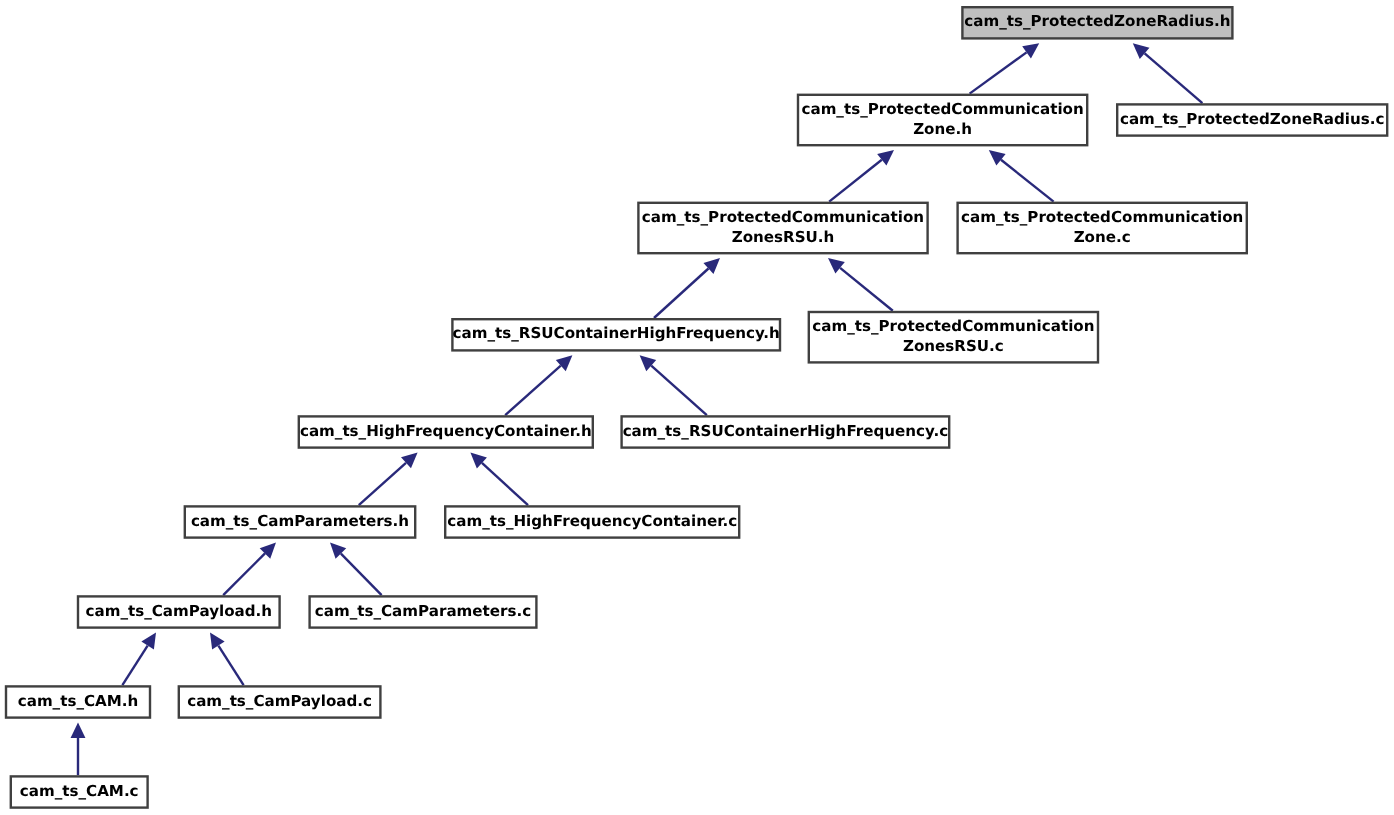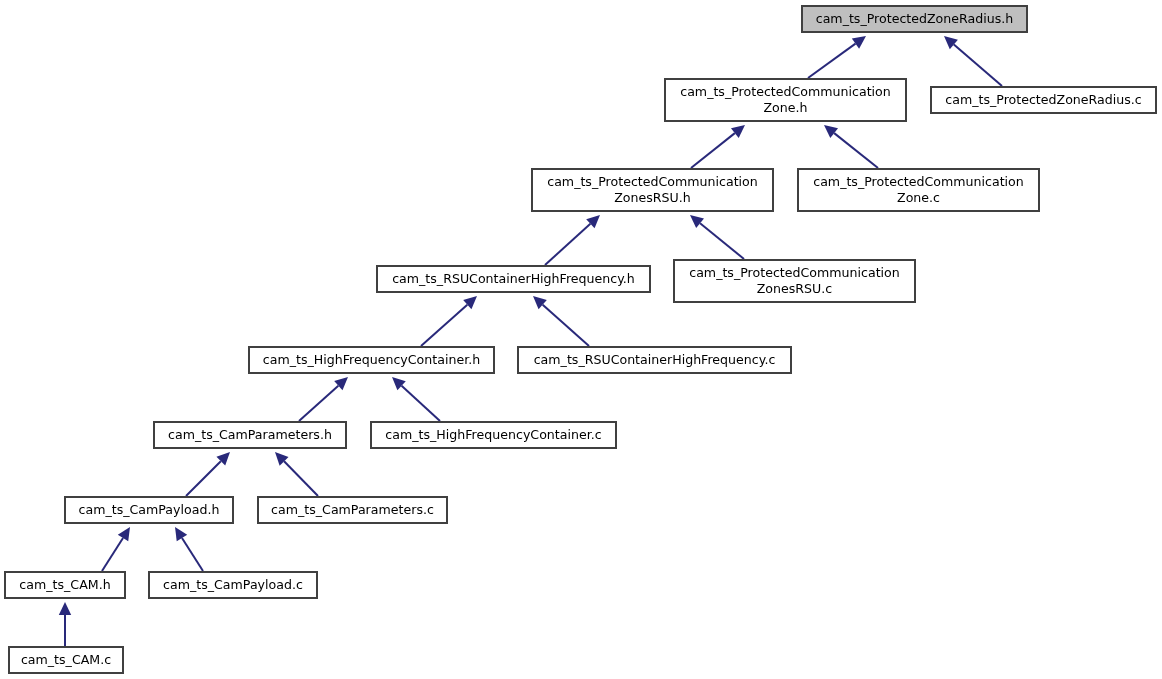--- a/index.html
+++ b/index.html
@@ -10,20 +10,21 @@
   body {
     width: 1162px;
     height: 679px;
     font-family: "DejaVu Sans", sans-serif;
     overflow: hidden;
   }
   #graph-root {
     position: relative;
     width: 1162px;
     height: 679px;
+    font-weight: bold;
   }
   svg.graph-canvas {
     position: absolute;
     top: 0;
     left: 0;
     width: 1162px;
     height: 679px;
     display: block;
   }
   .node-box {

